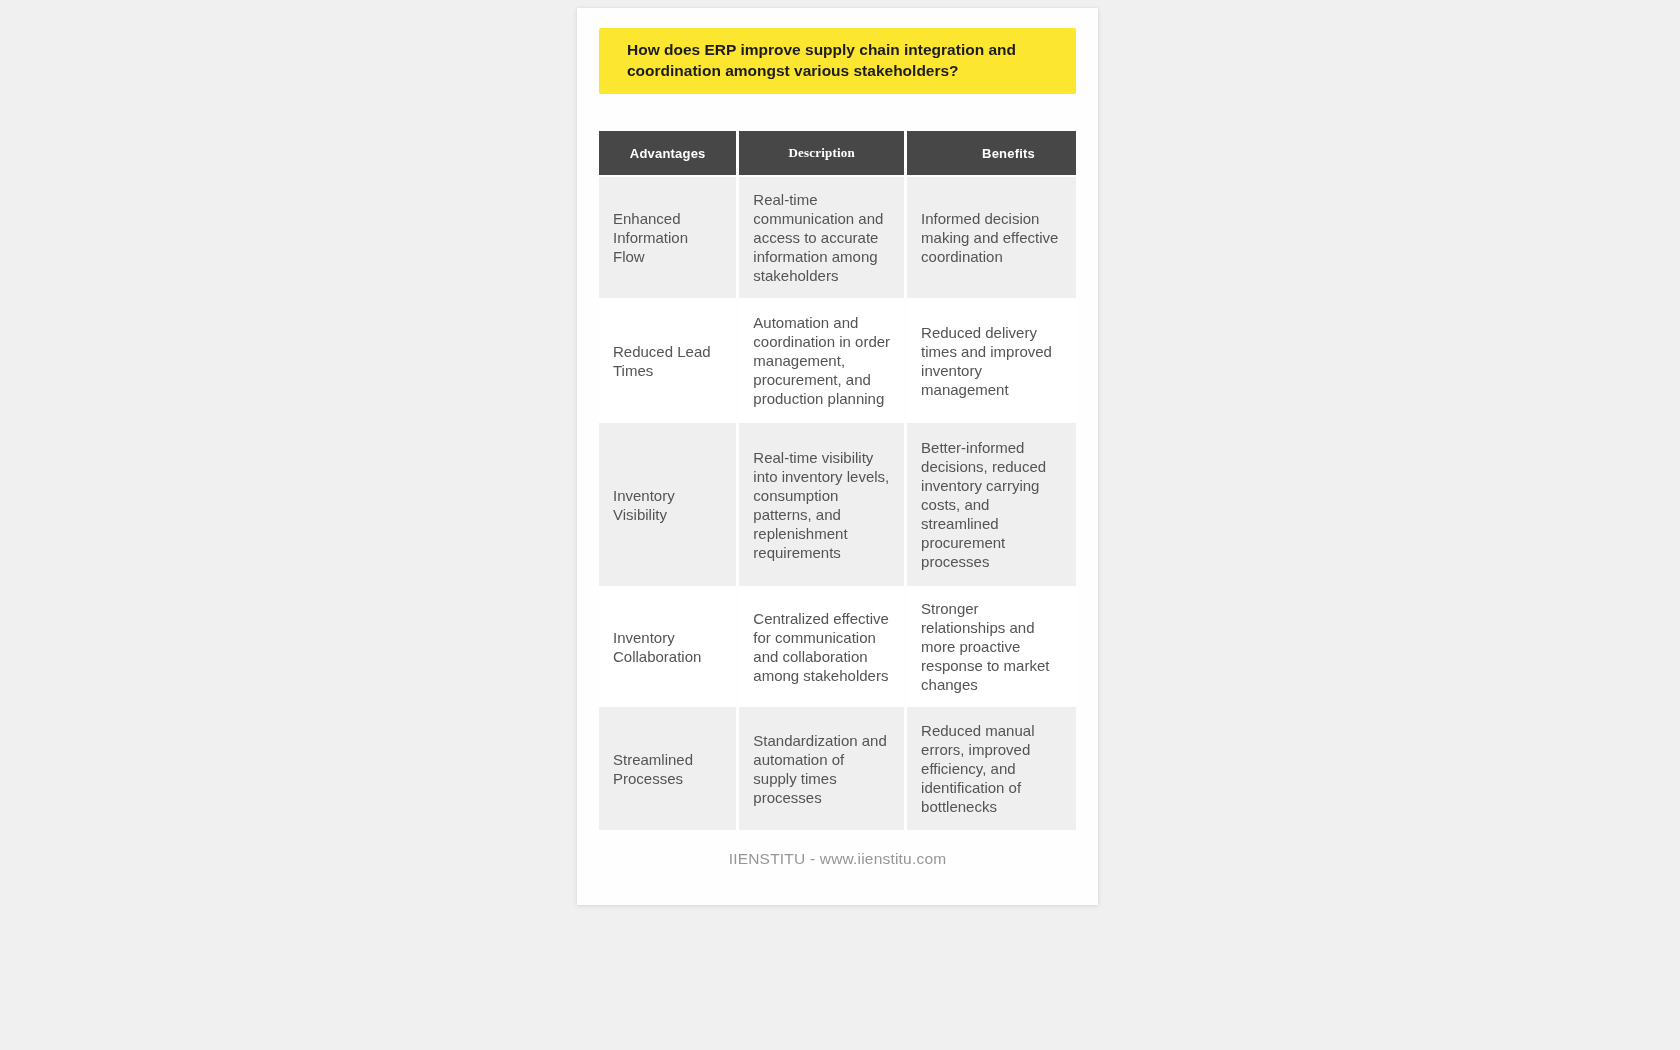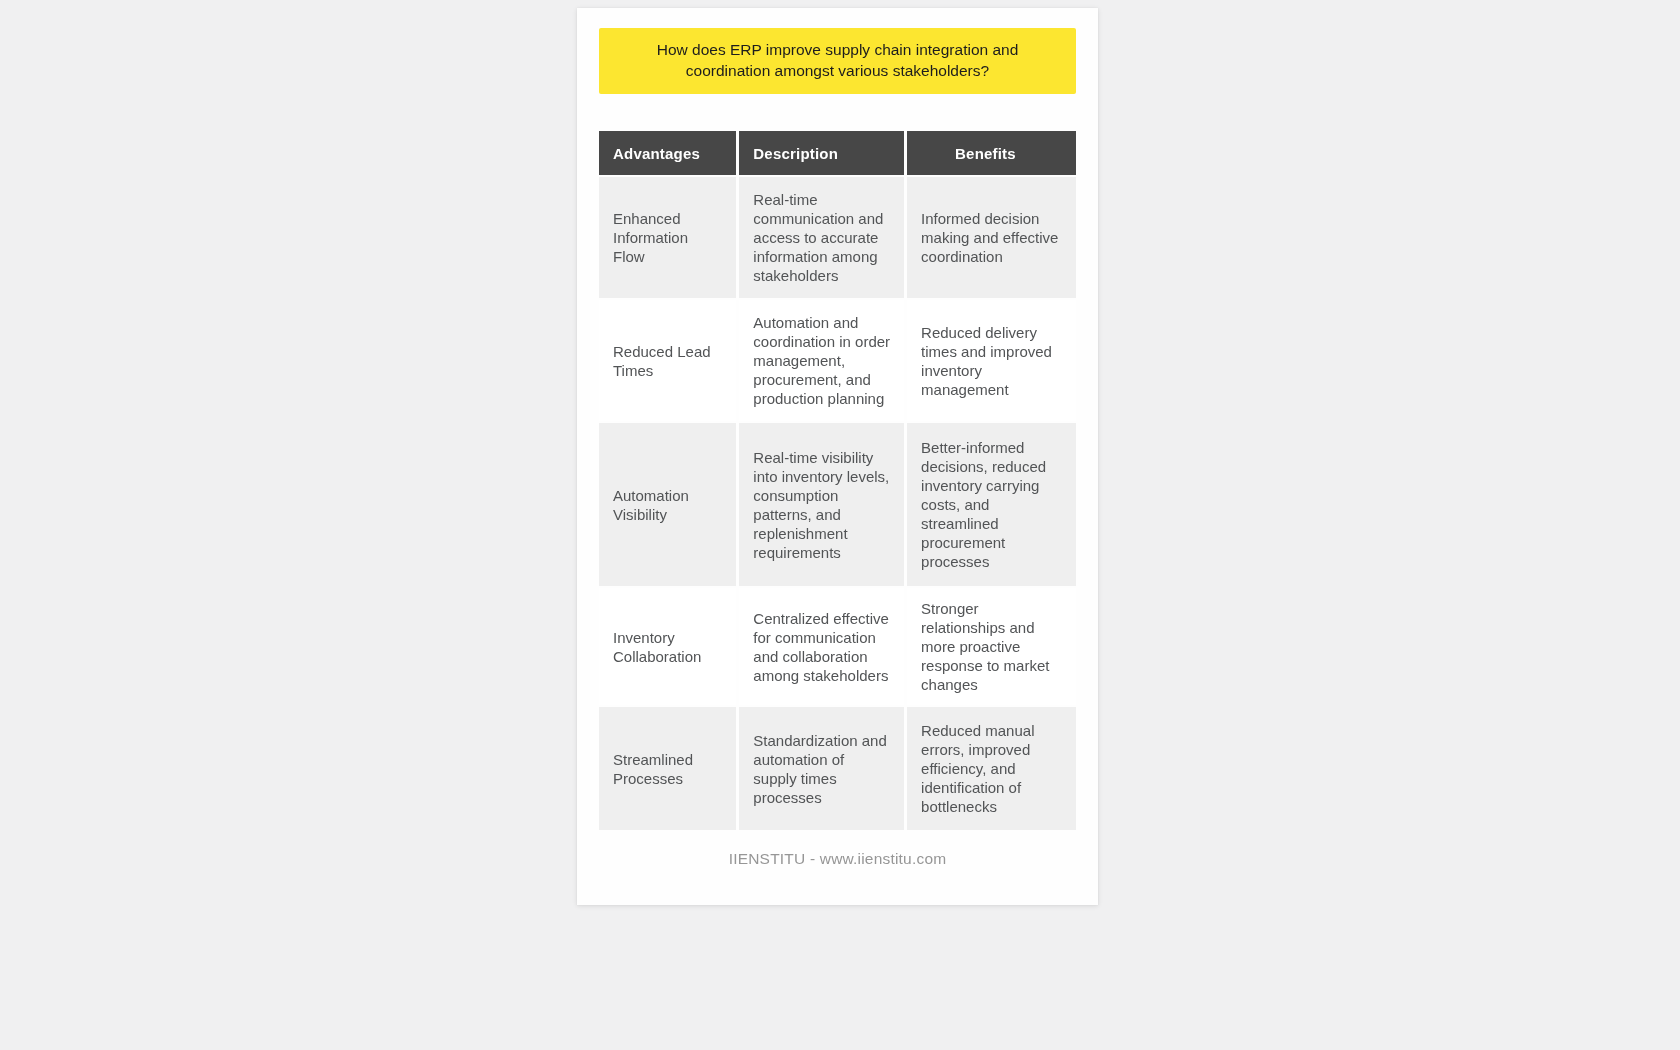--- a/index.html
+++ b/index.html
@@ -21,46 +21,45 @@
     height: 897px;
     background: #fefefe;
     box-shadow: 0 1px 5px rgba(0,0,0,0.10), 0 0 1px rgba(0,0,0,0.08);
     padding: 20px 22px 0 22px;
   }
   .title-highlight {
     width: 477px;
     background: #fce630;
     border-radius: 2px;
     padding: 11px 28px 13px 28px;
-    text-align: center;
     font-size: 15.5px;
-    font-weight: normal;
+    font-weight: bold;
     line-height: 21px;
     color: #1d1d1d;
   }
   table.erp-table {
     margin-top: 37px;
     width: 477px;
     border-collapse: separate;
     border-spacing: 0;
     table-layout: fixed;
   }
   .erp-table th {
     background: #474747;
     color: #ffffff;
-    font-size: 15px;
+    font-size: 13px;
     font-weight: bold;
-    text-align: left;
+    text-align: center;
     vertical-align: middle;
     height: 44px;
     padding: 0 14px;
     letter-spacing: 0.2px;
   }
   .erp-table th.col-adv  { width: 131px; }
-  .erp-table th.col-desc { width: 160px; }
+  .erp-table th.col-desc { width: 160px; font-family: Liberation Serif, serif; }
   .erp-table th.col-ben  { width: 164px; padding-left: 48px; }
   .erp-table th + th { border-left: 3px solid #fefefe; }
   .erp-table td {
     font-size: 15px;
     color: #525456;
     line-height: 19px;
     vertical-align: middle;
     padding: 10px 13px 10px 14px;
     border-top: 2px solid #fefefe;
   }
@@ -103,21 +102,21 @@
         <td>Enhanced Information Flow</td>
         <td>Real-time communication and access to accurate information among stakeholders</td>
         <td>Informed decision making and effective coordination</td>
       </tr>
       <tr>
         <td>Reduced Lead Times</td>
         <td>Automation and coordination in order management, procurement, and production planning</td>
         <td>Reduced delivery times and improved inventory management</td>
       </tr>
       <tr>
-        <td>Automation Visibility</td>
+        <td>Inventory Visibility</td>
         <td>Real-time visibility into inventory levels, consumption patterns, and replenishment requirements</td>
         <td>Better-informed decisions, reduced inventory carrying costs, and streamlined procurement processes</td>
       </tr>
       <tr>
         <td>Inventory Collaboration</td>
         <td>Centralized effective for communication and collaboration among stakeholders</td>
         <td>Stronger relationships and more proactive response to market changes</td>
       </tr>
       <tr>
         <td>Streamlined Processes</td>

